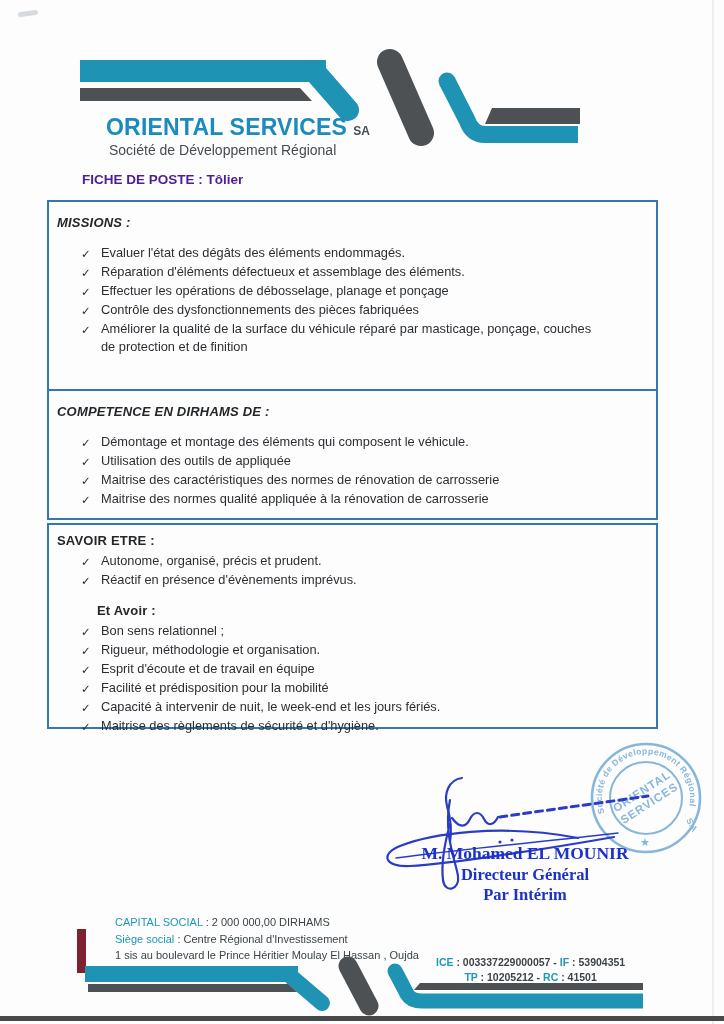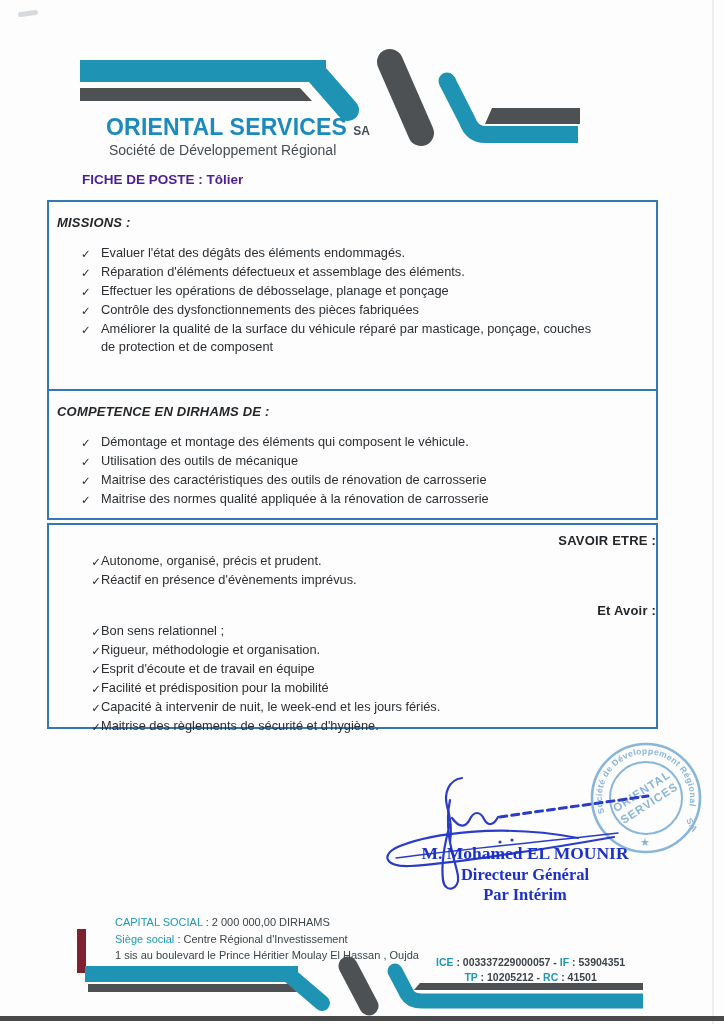--- a/index.html
+++ b/index.html
@@ -10,21 +10,21 @@
   .brand-name{position:absolute;left:106px;top:114px;font-size:23px;font-weight:bold;
               color:#1b8abd;letter-spacing:.2px;white-space:nowrap;}
   .brand-suffix{font-size:12px;color:#474d52;font-weight:bold;margin-left:6px;}
   .brand-tagline{position:absolute;left:109px;top:142px;font-size:14px;color:#454c51;}
   .doc-title{position:absolute;left:82px;top:172px;font-size:13.5px;font-weight:bold;color:#4c1d95;}
   
   .box{position:absolute;left:47px;width:611px;border:2px solid #3377b5;box-sizing:border-box;
        background:#fdfdfd;}
   .box1{top:200px;height:208px;}
   .box2{top:389px;height:131px;}
-  .box3{top:523px;height:206px;text-align:right;}
+  .box3{top:523px;height:206px;}
   .sec-head{font-size:13px;font-weight:bold;color:#24272a;margin:13px 0 0 8px;letter-spacing:.2px;}
   .italic{font-style:italic;}
   .bullets{margin:14px 0 0 32px;}
   .bullets.tight{margin-top:4px;}
   .bullet-row{display:flex;align-items:flex-start;line-height:18px;}
   .check{width:20px;flex:0 0 20px;font-family:"DejaVu Sans",sans-serif;font-size:11.5px;
          color:#2b2f33;padding-top:1px;}
   .bullet-text{font-size:12.8px;color:#2b2f33;max-width:505px;}
   
   .stamp-svg{position:absolute;left:582px;top:740px;opacity:.88;}
@@ -86,39 +86,39 @@
         <div class="bullet-row">
           <span class="check">✓</span>
           <span class="bullet-text">Effectuer les opérations de débosselage, planage et ponçage</span>
         </div>
         <div class="bullet-row">
           <span class="check">✓</span>
           <span class="bullet-text">Contrôle des dysfonctionnements des pièces fabriquées</span>
         </div>
         <div class="bullet-row">
           <span class="check">✓</span>
-          <span class="bullet-text">Améliorer la qualité de la surface du véhicule réparé par masticage, ponçage, couches de protection et de composent</span>
+          <span class="bullet-text">Améliorer la qualité de la surface du véhicule réparé par masticage, ponçage, couches de protection et de finition</span>
         </div>
       </div>
   </div>
 
   <div class="box box2">
     <div class="sec-head italic">COMPETENCE EN DIRHAMS DE :</div>
     <div class="bullets">
         <div class="bullet-row">
           <span class="check">✓</span>
           <span class="bullet-text">Démontage et montage des éléments qui composent le véhicule.</span>
         </div>
         <div class="bullet-row">
           <span class="check">✓</span>
-          <span class="bullet-text">Utilisation des outils de mécanique</span>
-        </div>
-        <div class="bullet-row">
-          <span class="check">✓</span>
-          <span class="bullet-text">Maitrise des caractéristiques des outils de rénovation de carrosserie</span>
+          <span class="bullet-text">Utilisation des outils de appliquée</span>
+        </div>
+        <div class="bullet-row">
+          <span class="check">✓</span>
+          <span class="bullet-text">Maitrise des caractéristiques des normes de rénovation de carrosserie</span>
         </div>
         <div class="bullet-row">
           <span class="check">✓</span>
           <span class="bullet-text">Maitrise des normes qualité appliquée à la rénovation de carrosserie</span>
         </div>
       </div>
   </div>
 
   <div class="box box3">
     <div class="sec-head" style="margin-top:8px;">SAVOIR ETRE :</div>

